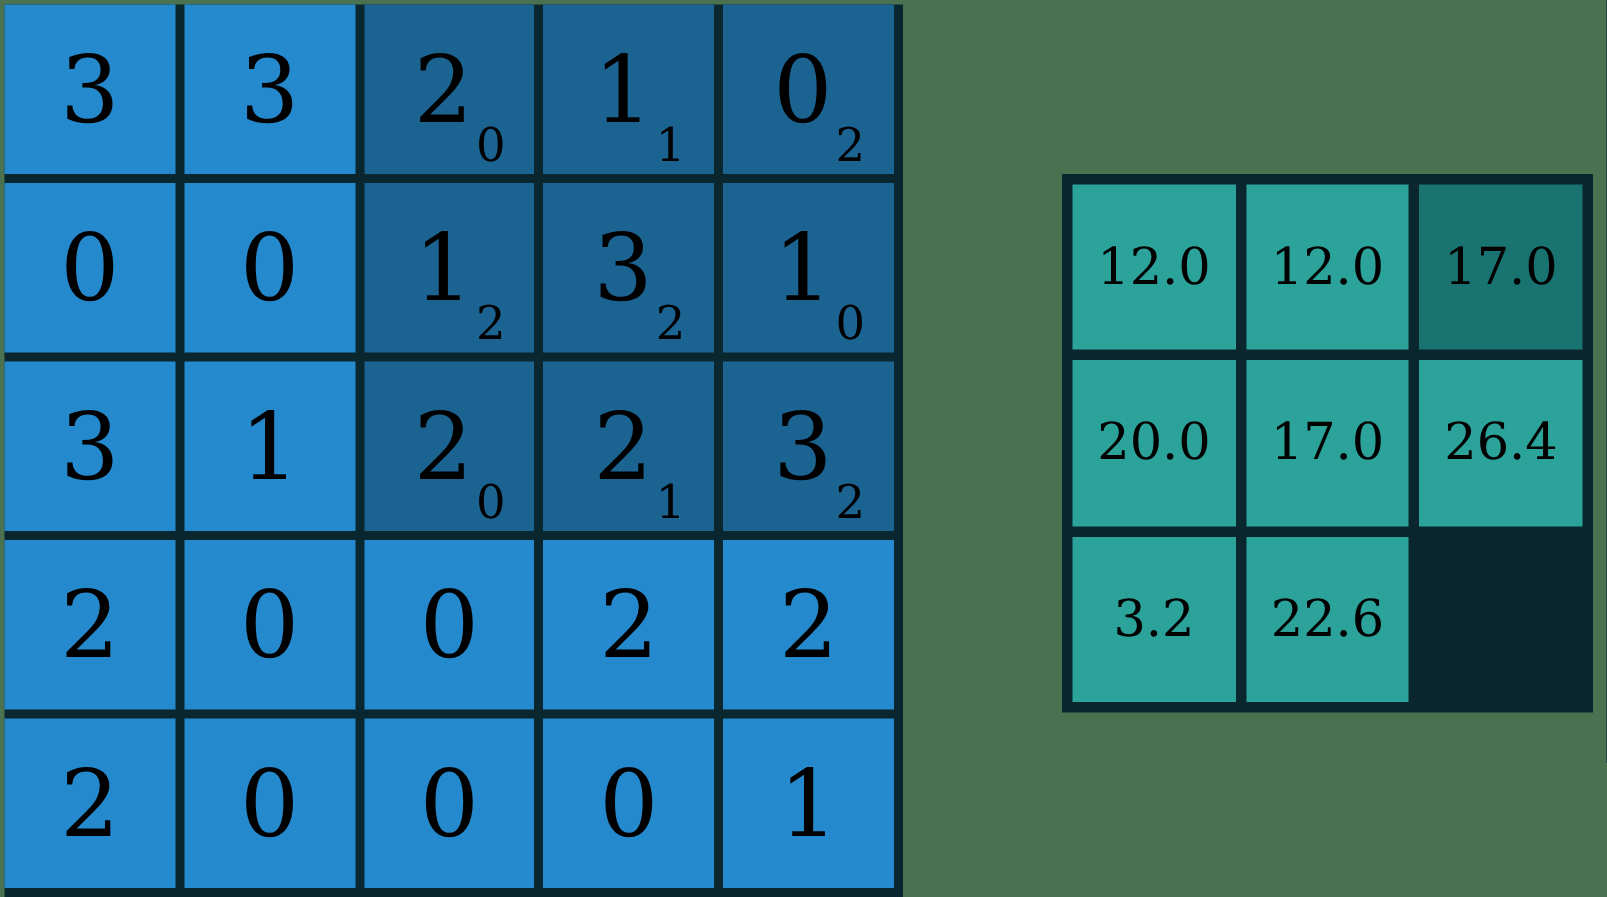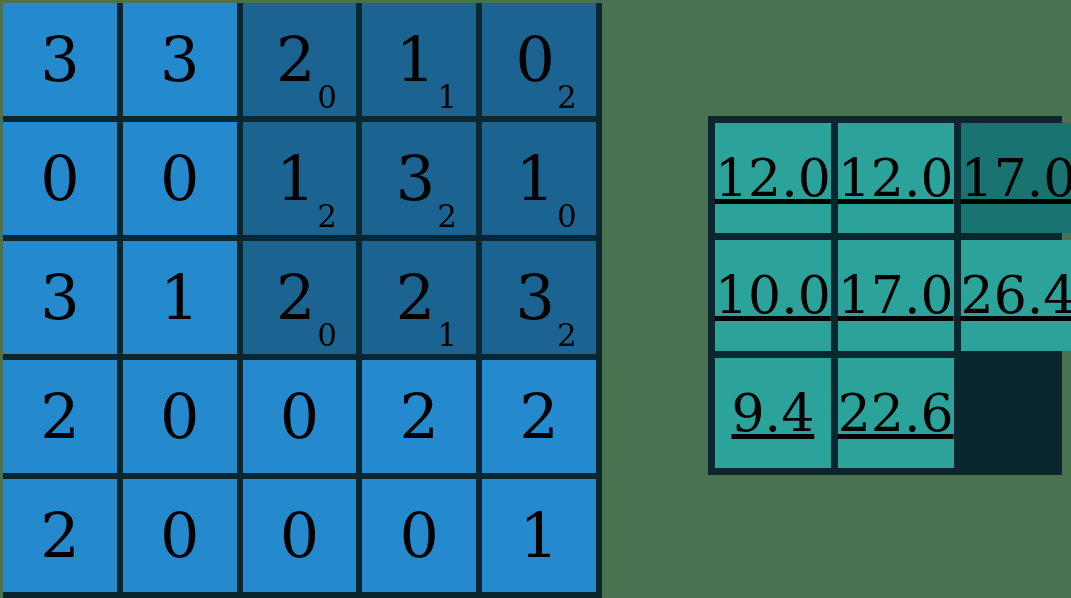--- a/index.html
+++ b/index.html
@@ -67,22 +67,21 @@
   .cell.teal-dark   { background: #197370; }
 
   
   .cell .value {
     font-size: 62px;
     font-family: "DejaVu Serif", "Liberation Serif", serif;
     letter-spacing: 0;
   }
 
   #output-grid .cell .value {
-    font-size: 52px;
-    text-decoration: underline;
+    font-size: 34px;
   }
 
   
   .cell .sub {
     font-size: 31px;
     font-family: "DejaVu Serif", "Liberation Serif", serif;
     align-self: flex-end;
     position: relative;
     top: 20px;
     left: 4px;
@@ -216,27 +215,27 @@
     <div class="cell teal-light">
       <span class="value">12.0</span>
     </div>
     <div class="cell teal-light">
       <span class="value">12.0</span>
     </div>
     <div class="cell teal-dark">
       <span class="value">17.0</span>
     </div>
     <div class="cell teal-light">
-      <span class="value">10.0</span>
+      <span class="value">20.0</span>
     </div>
     <div class="cell teal-light">
       <span class="value">17.0</span>
     </div>
     <div class="cell teal-light">
       <span class="value">26.4</span>
     </div>
     <div class="cell teal-light">
-      <span class="value">9.4</span>
+      <span class="value">3.2</span>
     </div>
     <div class="cell teal-light">
       <span class="value">22.6</span>
     </div>
   </div>
 
 </body></html>

